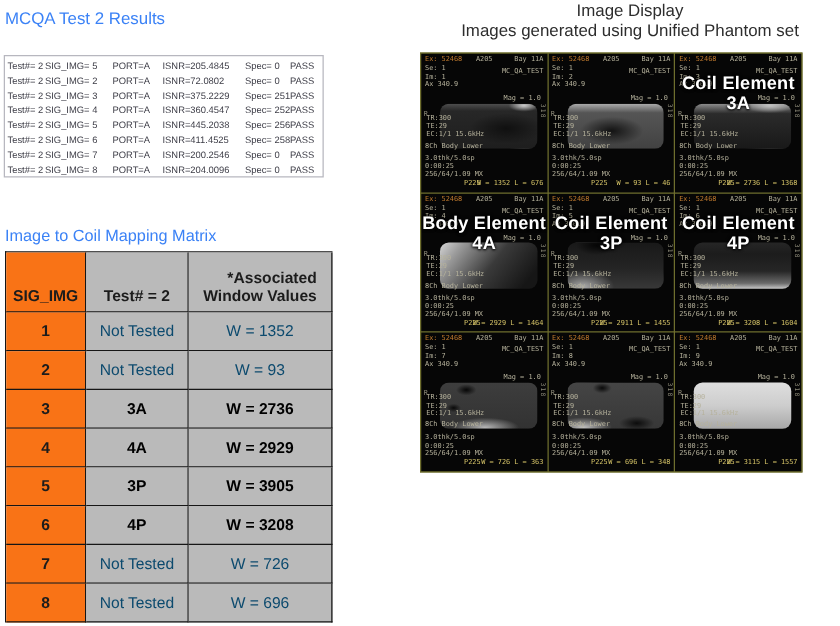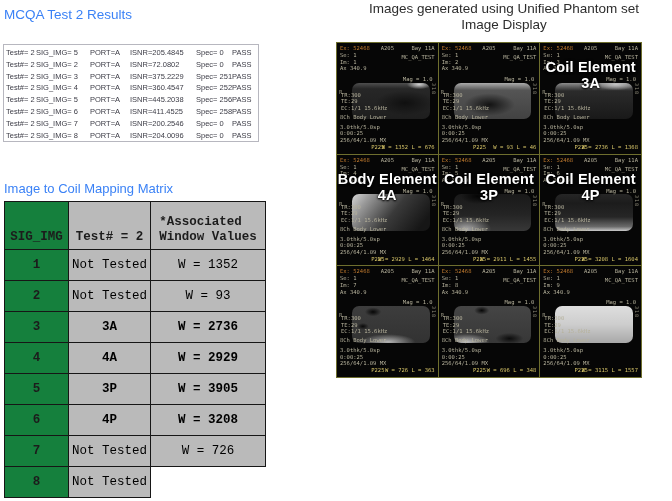--- a/index.html
+++ b/index.html
@@ -18,27 +18,27 @@
     font-size:7.5px;color:#3c3c46;background:#fff;
   }
   .rrow{display:grid;grid-template-columns:30px 54px 40px 66px 36px auto;
     height:11.8px;line-height:11.8px;white-space:nowrap;}
 
   #matrix-table{position:absolute;left:4px;top:201px;
     border-top:1.5px solid #161616;border-left:1.5px solid #161616;}
   .mhead,.mrow{display:grid;grid-template-columns:64px 82px 115px;}
   .mc{border-right:1.5px solid #161616;border-bottom:1.5px solid #161616;
     display:flex;align-items:center;justify-content:center;
-    font-size:12.5px;color:#1c1c1c;box-sizing:border-box;text-align:left;font-family:Liberation Mono, monospace;}
+    font-size:12.5px;color:#1c1c1c;box-sizing:border-box;text-align:right;}
   .mhead .mc{height:48px;font-weight:700;align-items:flex-end;
     padding-bottom:5px;line-height:1.15;}
   .mrow .mc{height:31px;}
-  .c1{background:#15803d;font-weight:700;}
+  .c1{background:#f97316;font-weight:700;}
   .c23{background:#bababa;}
-  .mrow .nt{color:#000000;font-weight:400;}
+  .mrow .nt{color:#0c4a6e;font-weight:400;}
   .mrow.bold-row .c23{font-weight:700;color:#000000;}
 
   
   #right-title{position:absolute;left:336px;top:1px;width:336px;
     text-align:center;font-size:13.5px;line-height:16px;color:#2d2d2d;}
 
   #image-grid{
     position:absolute;left:336px;top:42px;width:306px;height:336px;
     display:grid;grid-template-columns:repeat(3,1fr);grid-template-rows:repeat(3,1fr);
     gap:1px;background:#6e6e2e;border:1px solid #6e6e2e;box-sizing:border-box;
@@ -228,27 +228,28 @@
 
   <div class="mrow">
     <div class="mc c1">7</div>
     <div class="mc c23 nt">Not Tested</div>
     <div class="mc c23 nt">W = 726</div>
   </div>
 
   <div class="mrow">
     <div class="mc c1">8</div>
     <div class="mc c23 nt">Not Tested</div>
+    <div class="mc c23 nt">W = 696</div>
   </div>
 </div>
 </div>
 
 <div id="right-title">
+  <div>Image Display</div>
   <div>Images generated using Unified Phantom set</div>
-  <div>Image Display</div>
 </div>
 
 <div id="image-grid">
   <div class="cell">
     <div class="ph ph1"></div>
     <span class="t or ex">Ex: 52468</span>
     <span class="t tlblock"><span>Se: 1</span><br><span>Im: 1</span><br><span>Ax 340.9</span></span>
     <span class="t tc">A205</span>
     <span class="t tr1">Bay 11A</span>
     <span class="t tr2">MC_QA_TEST</span>

